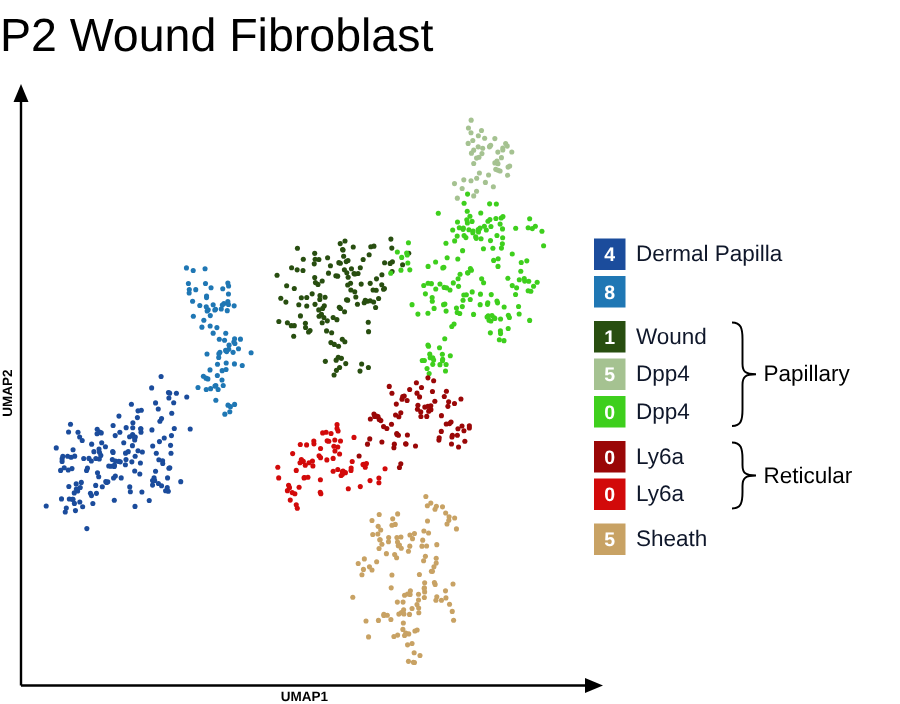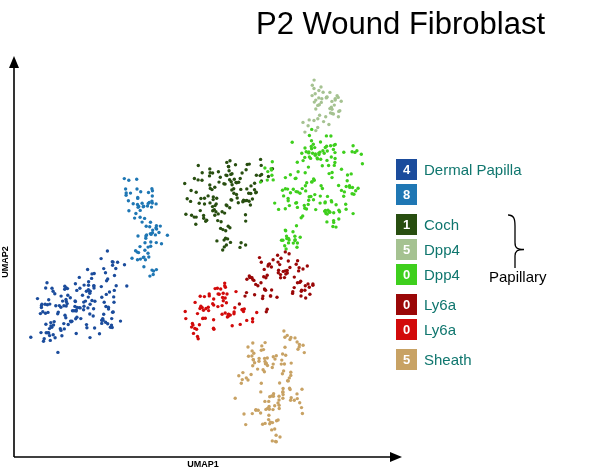--- a/index.html
+++ b/index.html
@@ -1,36 +1,36 @@
 <!DOCTYPE html>
 <html><head>
 <meta charset="utf-8">
 <style>
   html,body { margin:0; padding:0; }
   body {
     width:600px; height:469px; position:relative; background:#ffffff;
     font-family:"Liberation Sans", sans-serif; overflow:hidden;
   }
   .title {
-    position:absolute; top:6px; left:0; width:545px; text-align:right;
+    position:absolute; top:6px; left:0; width:545px; text-align:left;
     font-size:31px; font-weight:500; color:#000;
   }
   svg.plot { position:absolute; left:0; top:0; }
   svg text { font-family:"Liberation Sans", sans-serif; }
   .legend { position:absolute; left:396px; top:159px; }
   .legend-group { margin-bottom:9px; position:relative; }
   .legend-row { display:flex; align-items:center; height:21px; margin-bottom:4px; }
   .legend-row:last-child { margin-bottom:0; }
   .legend-swatch {
     width:21px; height:21px; flex:0 0 21px; margin-right:7px;
     display:flex; align-items:center; justify-content:center;
     color:#fff; font-weight:bold; font-size:13px;
   }
-  .legend-label { font-size:15px; color:#0f766e; white-space:nowrap; }
-  .bracket-wrap { position:absolute; left:90px; top:0; display:flex; align-items:center;flex-direction:column; }
+  .legend-label { font-size:15px; color:#0f172a; white-space:nowrap; }
+  .bracket-wrap { position:absolute; left:90px; top:0; display:flex; align-items:center; }
   .bracket-label { font-size:15px; color:#000; margin-left:3px; white-space:nowrap; }
 </style>
 </head>
 <body>
 
 <div class="title">P2 Wound Fibroblast</div>
 
 <svg class="plot" width="600" height="469">
 
   <line x1="14" y1="457" x2="14" y2="66" stroke="#000" stroke-width="1.6"></line>
@@ -912,21 +912,21 @@
         <div class="legend-swatch" style="background: rgb(27, 76, 156);">4</div>
         <div class="legend-label">Dermal Papilla</div>
       </div>
       <div class="legend-row">
         <div class="legend-swatch" style="background: rgb(31, 119, 180);">8</div>
       </div>
     </div>
     <div class="legend-group">
       <div class="legend-row">
         <div class="legend-swatch" style="background: rgb(40, 78, 16);">1</div>
-        <div class="legend-label">Coch</div>
+        <div class="legend-label">Wound</div>
       </div>
       <div class="legend-row">
         <div class="legend-swatch" style="background: rgb(165, 194, 145);">5</div>
         <div class="legend-label">Dpp4</div>
       </div>
       <div class="legend-row">
         <div class="legend-swatch" style="background: rgb(62, 207, 29);">0</div>
         <div class="legend-label">Dpp4</div>
       </div>
       <div class="bracket-wrap" style="height: 71px;">
@@ -938,20 +938,26 @@
     </div>
     <div class="legend-group">
       <div class="legend-row">
         <div class="legend-swatch" style="background: rgb(154, 7, 7);">0</div>
         <div class="legend-label">Ly6a</div>
       </div>
       <div class="legend-row">
         <div class="legend-swatch" style="background: rgb(210, 10, 10);">0</div>
         <div class="legend-label">Ly6a</div>
       </div>
+      <div class="bracket-wrap" style="height: 46px;">
+        <svg width="20" height="46">
+          <path d="M2 1 C8 1 9 5 9 12 L9 16 C9 21.5 11 23 18 23 C11 23 9 24.5 9 30 L9 34 C9 41 8 45 2 45" fill="none" stroke="#000" stroke-width="1.3"></path>
+        </svg>
+        <div class="bracket-label">Reticular</div>
+      </div>
     </div>
     <div class="legend-group">
       <div class="legend-row">
         <div class="legend-swatch" style="background: rgb(200, 162, 100);">5</div>
         <div class="legend-label">Sheath</div>
       </div>
     </div>
   </div>
 
 </body></html>

